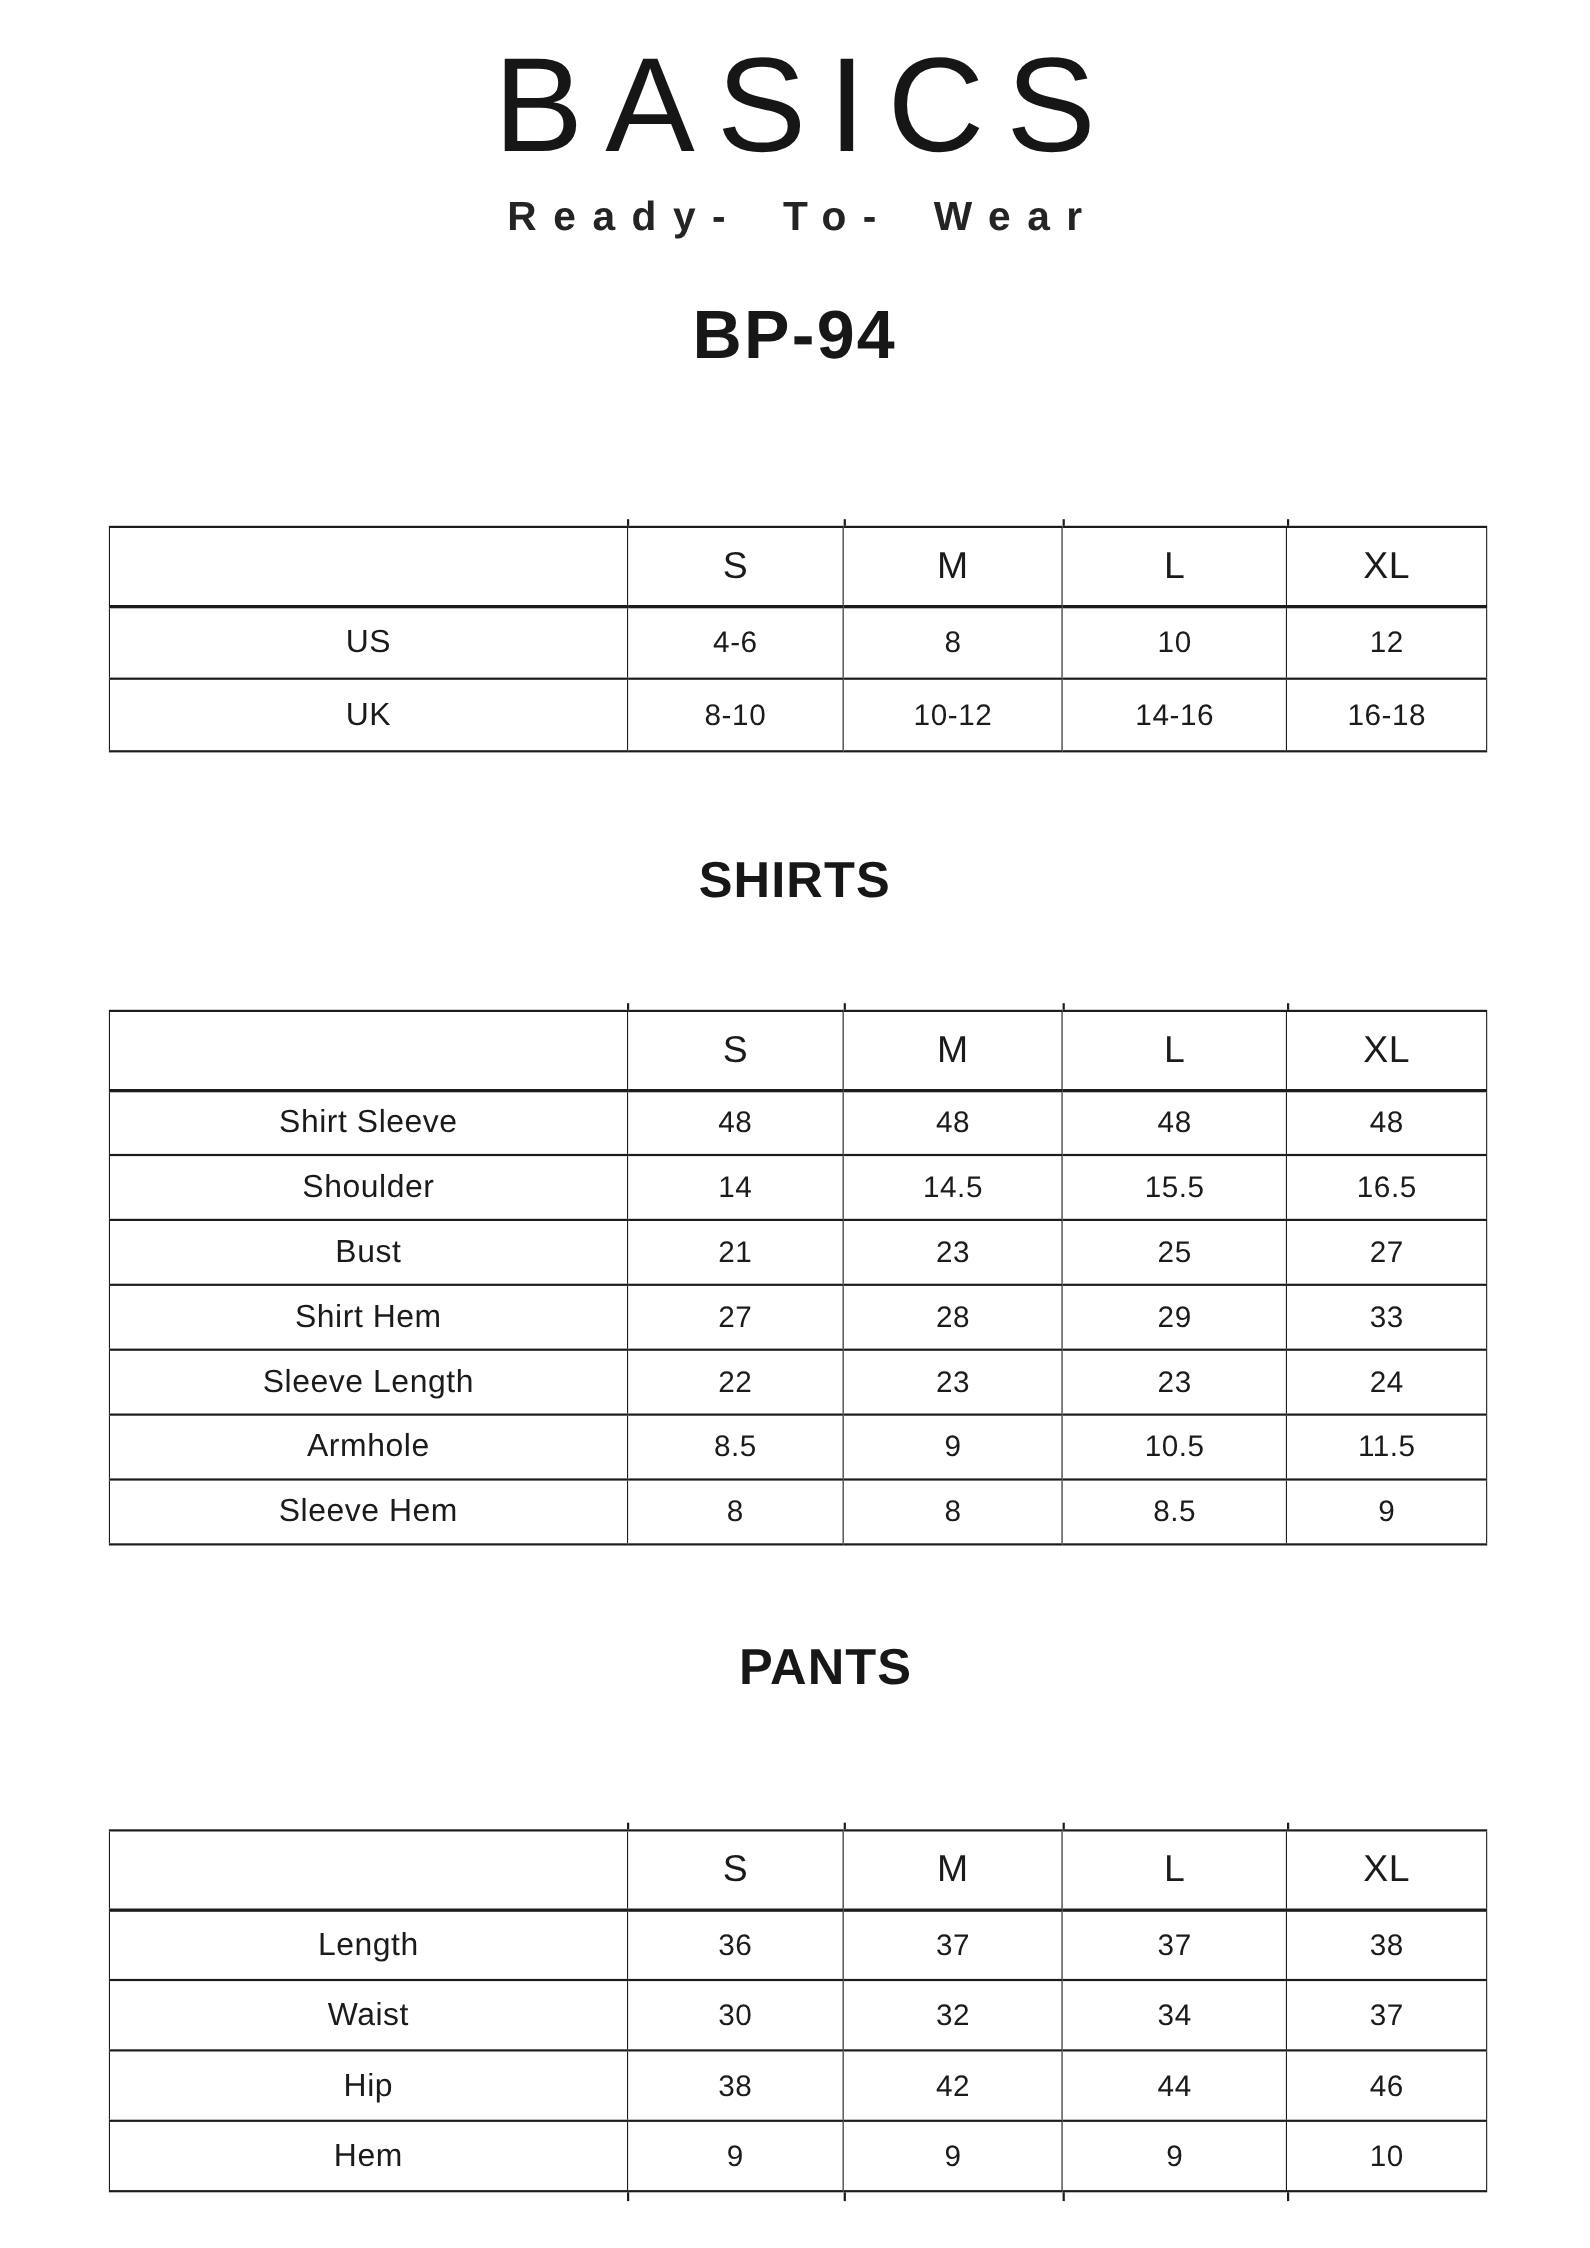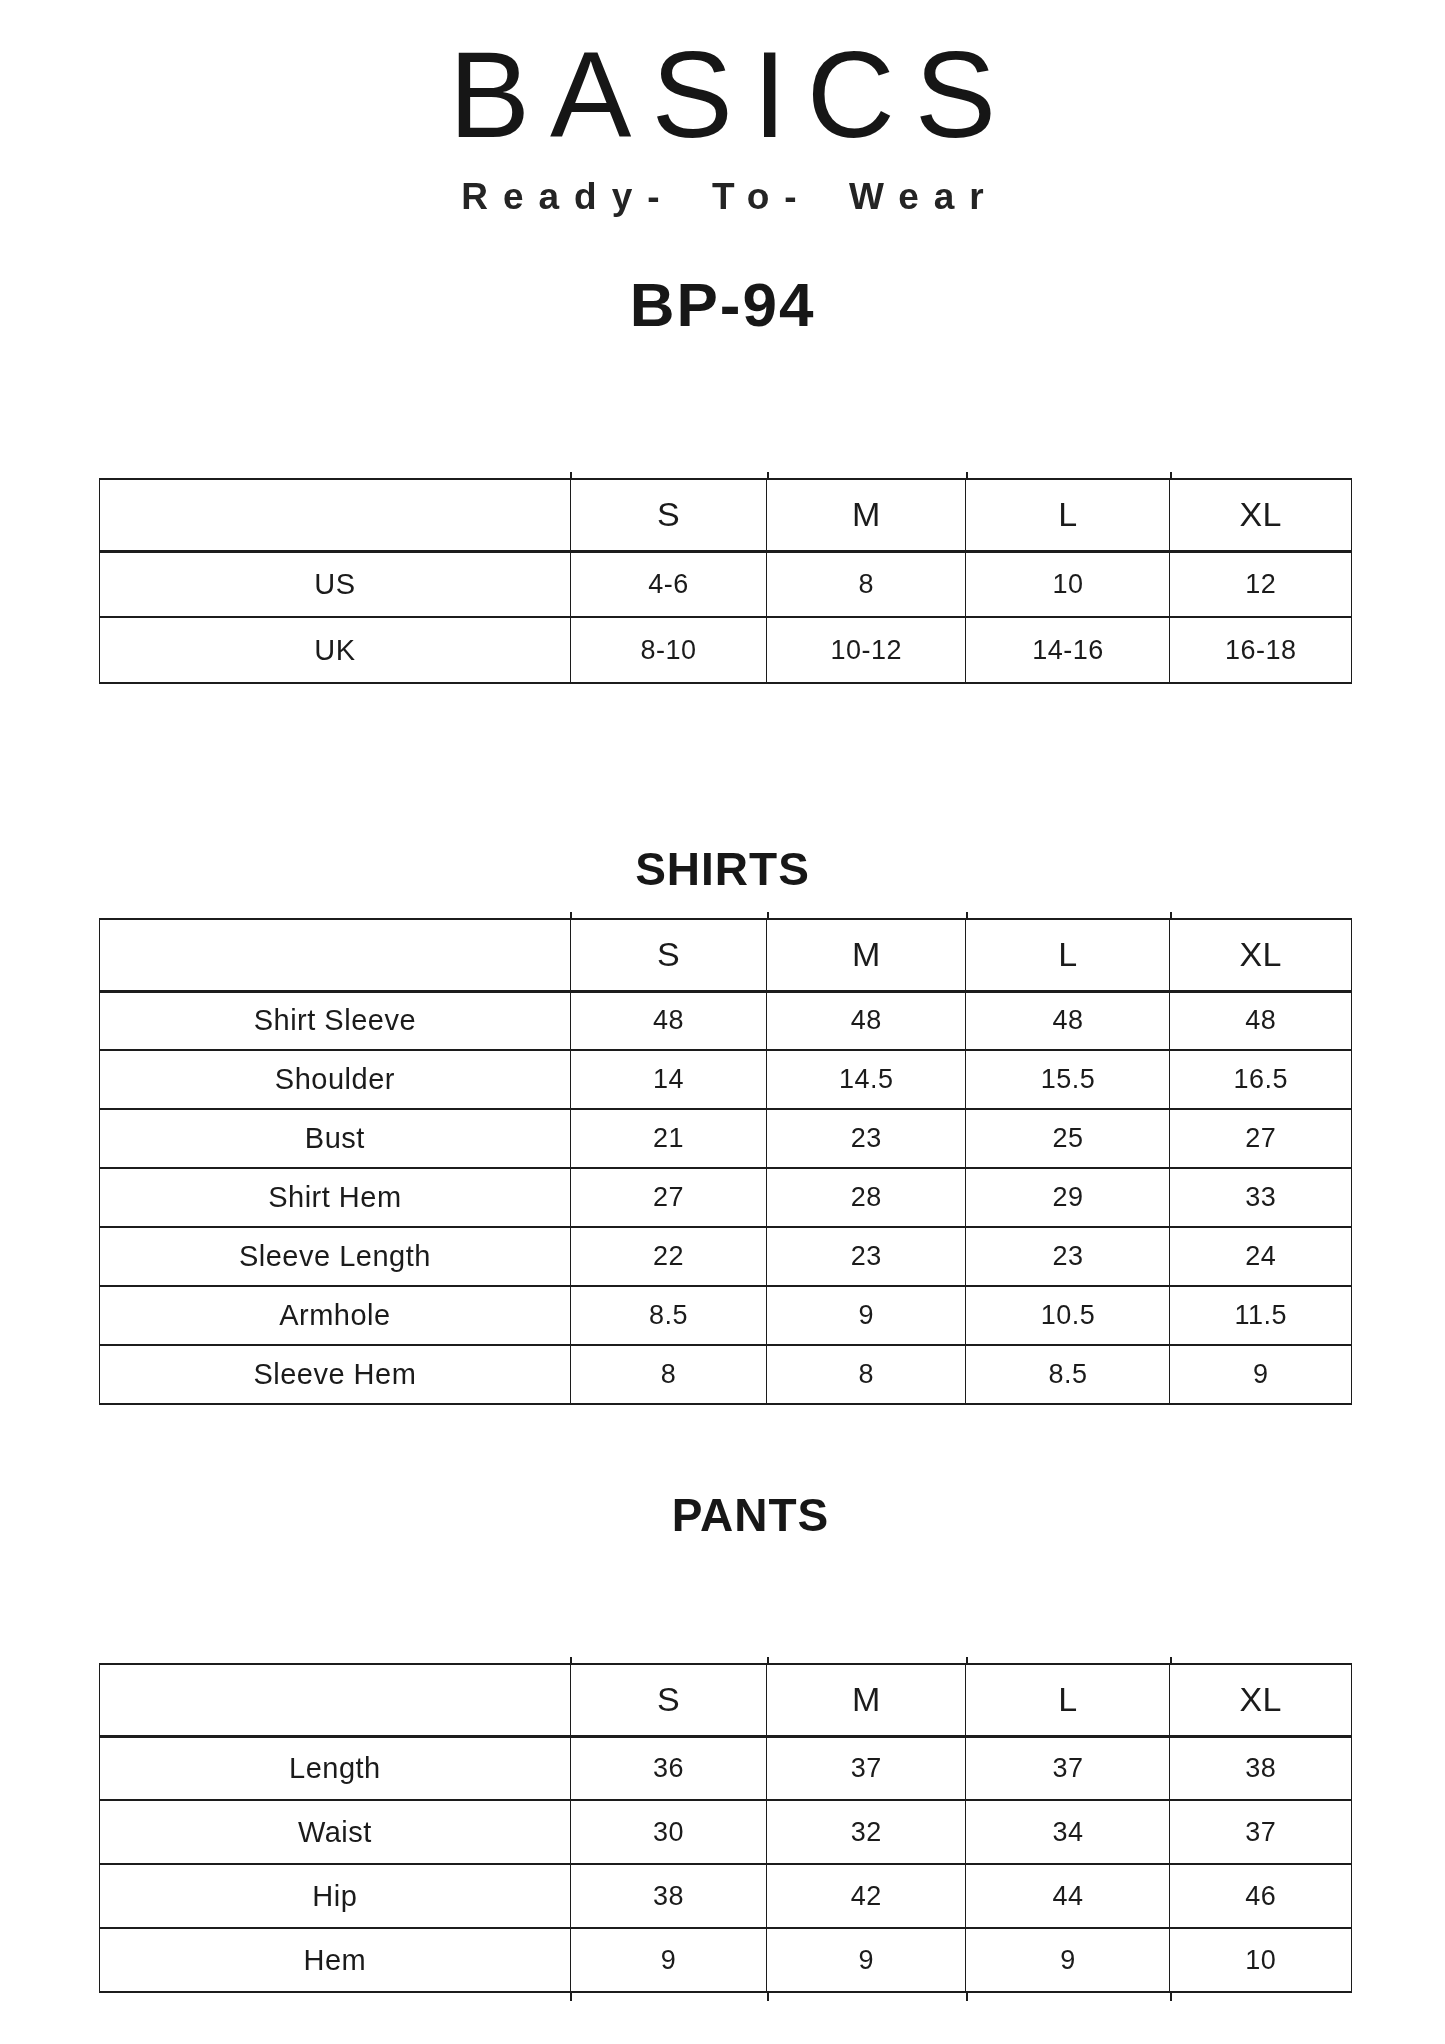--- a/index.html
+++ b/index.html
@@ -36,21 +36,21 @@
     font-weight:700;
     letter-spacing:2px;
     color:#171717;
   }
   .section-heading{
     font-size:46px;line-height:1.0;
     font-weight:700;
     letter-spacing:1px;
     color:#171717;
   }
-  .shirts-heading{top:846px;}
+  .shirts-heading{top:776px;}
   .pants-heading{top:1492px;margin-left:28px;}
 
   .tbl-wrap{
     position:absolute;
     left:99px;width:1253px;
   }
   .size-tbl{top:478px;}
   .shirts-tbl{top:918px;}
   .pants-tbl{top:1663px;}
 

